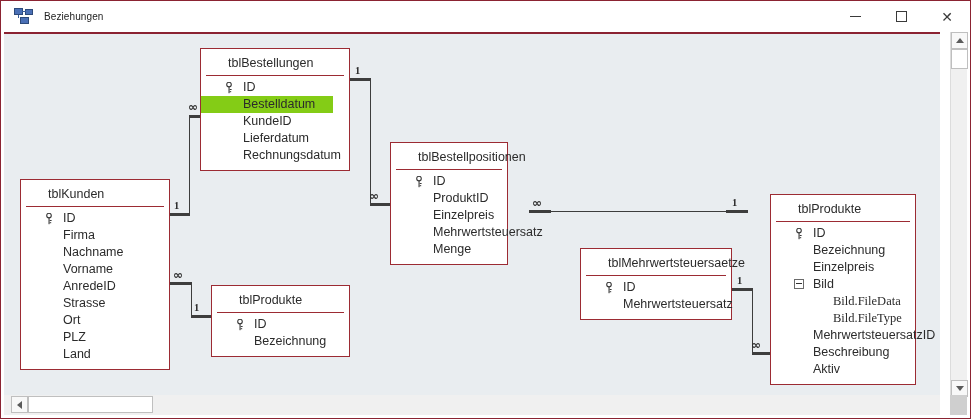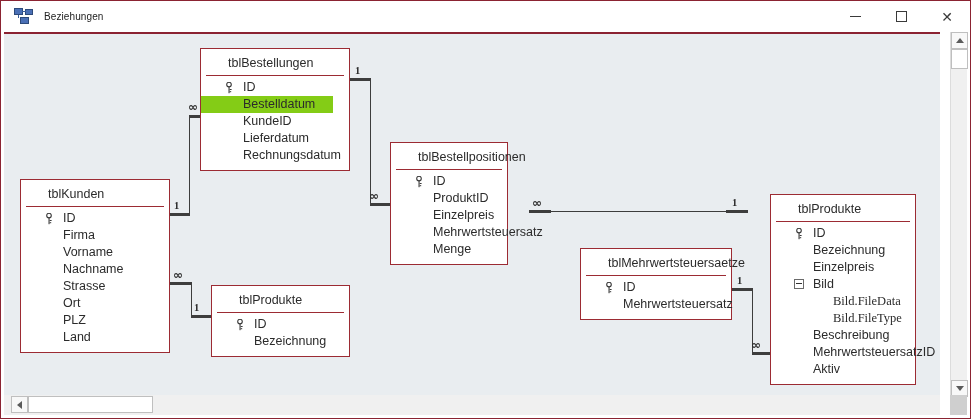--- a/index.html
+++ b/index.html
@@ -252,22 +252,23 @@
         <div class="tbl" style="left: 16px; top: 145px; width: 150px;">
           <div class="tbl-title">tblKunden</div>
           <div class="tbl-fields">
             <div class="fld"><span class="key-icon"><svg viewBox="0 0 8 12" width="8" height="12">
                   <circle cx="4" cy="2.6" r="2.3" fill="none" stroke="#3a3a3a" stroke-width="1.1"></circle>
                   <rect x="3.5" y="4.6" width="1.1" height="6.6" fill="#3a3a3a"></rect>
                   <rect x="4.6" y="7.0" width="2.0" height="1" fill="#3a3a3a"></rect>
                   <rect x="4.6" y="9.2" width="1.6" height="1" fill="#3a3a3a"></rect>
                 </svg></span><span>ID</span></div>
             <div class="fld"><span>Firma</span></div>
+            <div class="fld"><span>Nachname</span></div>
             <div class="fld"><span>Vorname</span></div>
-            <div class="fld"><span>Nachname</span></div>
+            <div class="fld"><span>AnredeID</span></div>
             <div class="fld"><span>Strasse</span></div>
             <div class="fld"><span>Ort</span></div>
             <div class="fld"><span>PLZ</span></div>
             <div class="fld"><span>Land</span></div>
           </div>
         </div>
         <div class="tbl" style="left: 207px; top: 251px; width: 139px;">
           <div class="tbl-title">tblProdukte</div>
           <div class="tbl-fields">
             <div class="fld"><span class="key-icon"><svg viewBox="0 0 8 12" width="8" height="12">
@@ -313,22 +314,22 @@
                   <circle cx="4" cy="2.6" r="2.3" fill="none" stroke="#3a3a3a" stroke-width="1.1"></circle>
                   <rect x="3.5" y="4.6" width="1.1" height="6.6" fill="#3a3a3a"></rect>
                   <rect x="4.6" y="7.0" width="2.0" height="1" fill="#3a3a3a"></rect>
                   <rect x="4.6" y="9.2" width="1.6" height="1" fill="#3a3a3a"></rect>
                 </svg></span><span>ID</span></div>
             <div class="fld"><span>Bezeichnung</span></div>
             <div class="fld"><span>Einzelpreis</span></div>
             <div class="fld"><span class="exp-icon"></span><span>Bild</span></div>
             <div class="fld indent"><span>Bild.FileData</span></div>
             <div class="fld indent"><span>Bild.FileType</span></div>
+            <div class="fld"><span>MehrwertsteuersatzID</span></div>
             <div class="fld"><span>Beschreibung</span></div>
-            <div class="fld"><span>MehrwertsteuersatzID</span></div>
             <div class="fld"><span>Aktiv</span></div>
           </div>
         </div>
       </div>
   </div>
 
   <div class="vscroll">
     <div class="sb-arrow" style="left:0; top:0; width:17px; height:17px;">
       <span class="tri tri-up"></span>
     </div>

